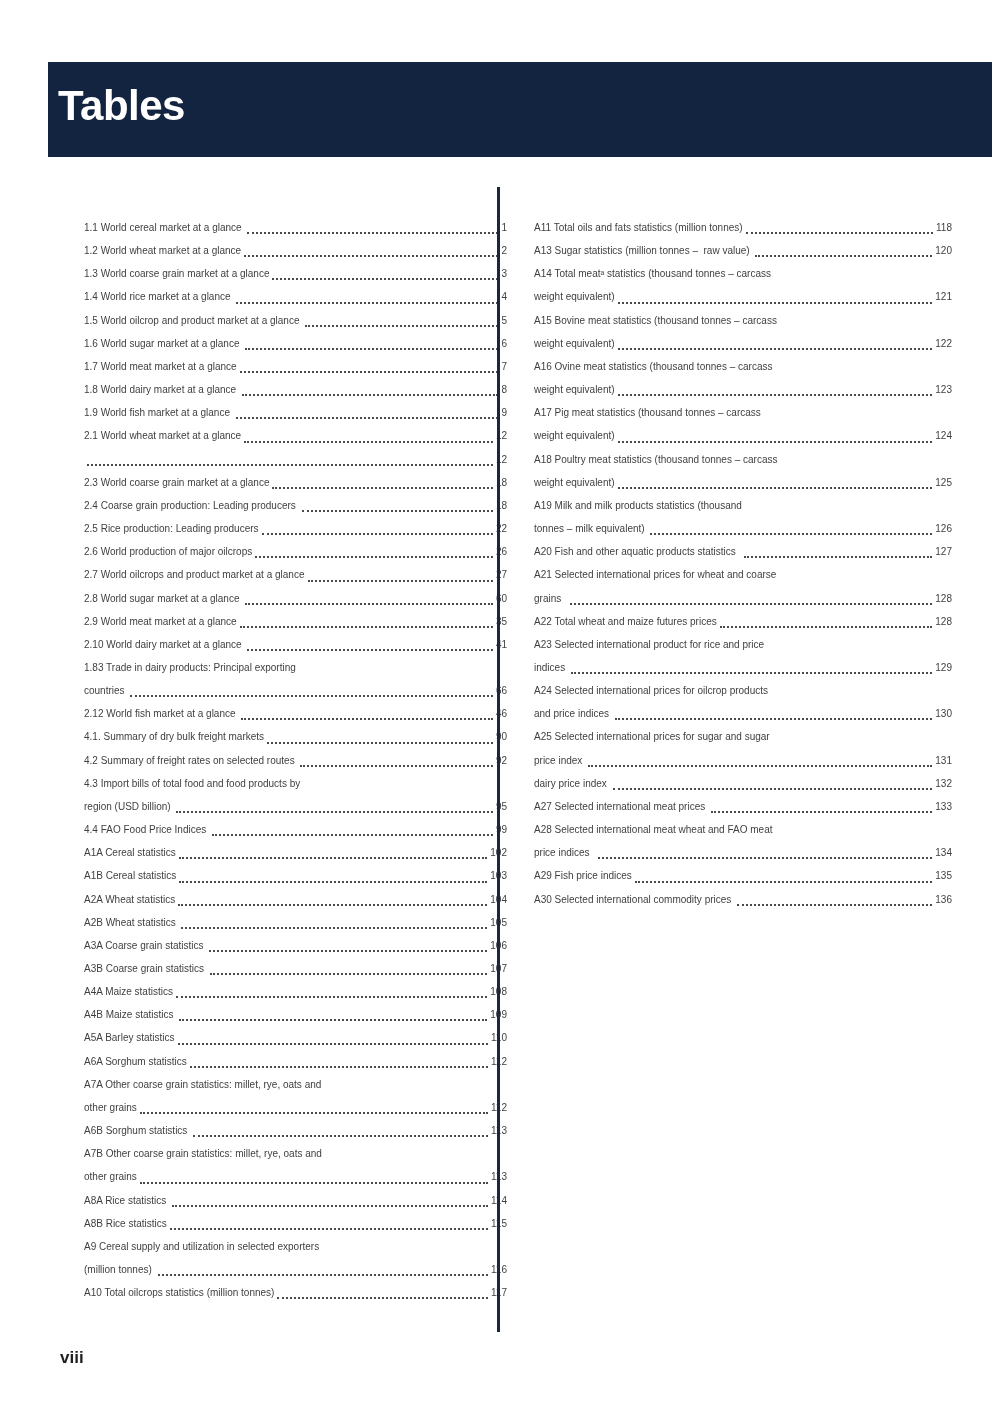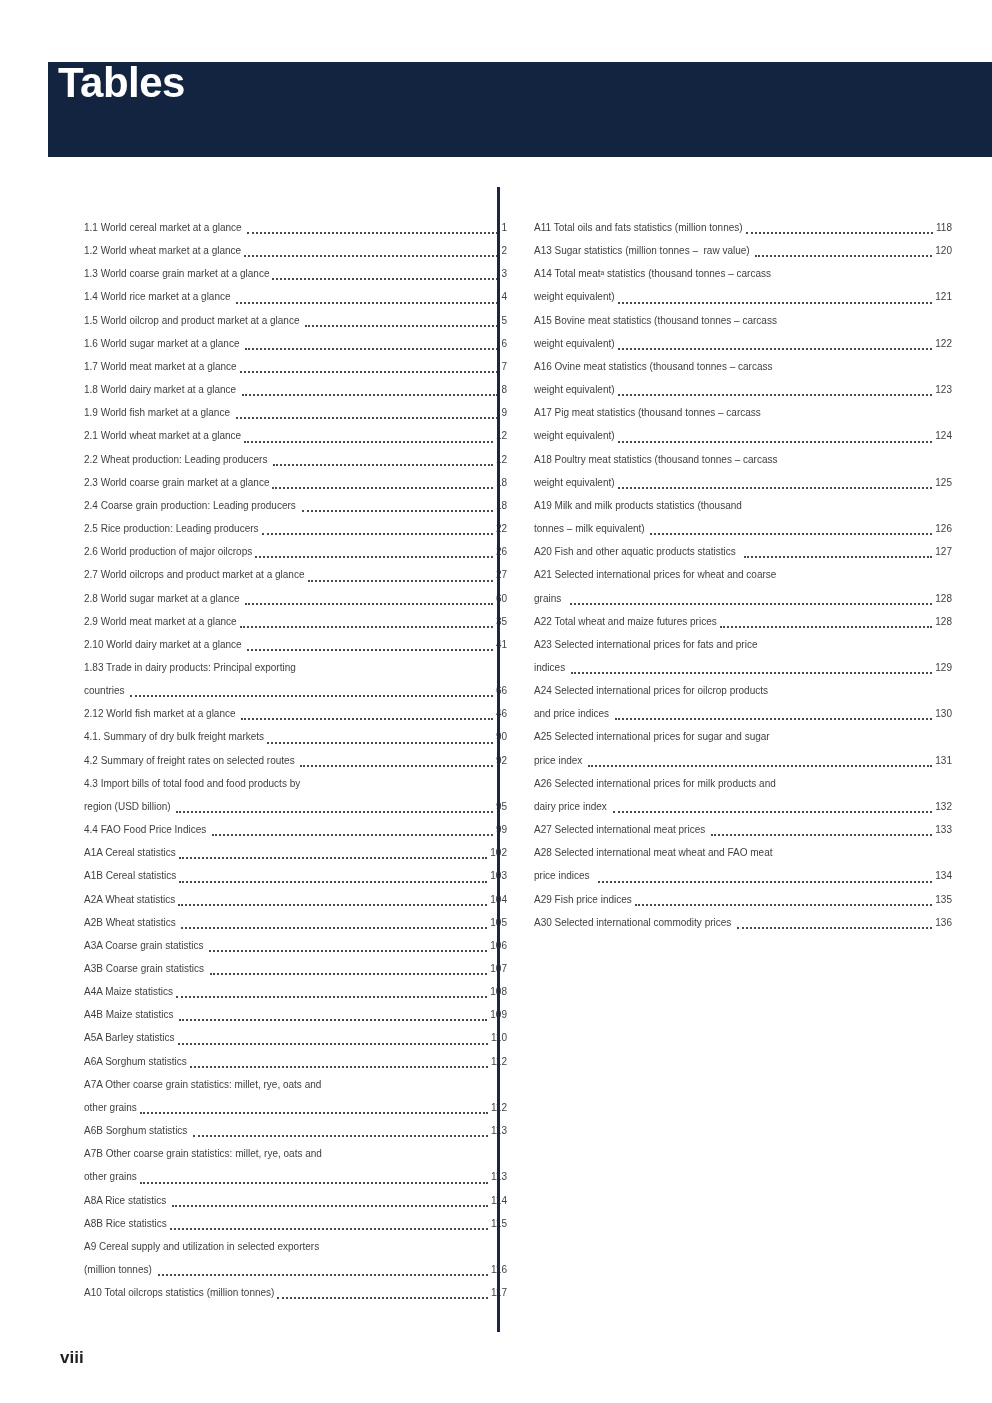--- a/index.html
+++ b/index.html
@@ -13,21 +13,21 @@
     position:relative;
     width:992px;height:1403px;
     background:#ffffff;
     font-family:"Liberation Sans","DejaVu Sans",sans-serif;
     overflow:hidden;
   }
   .header-band{
     position:absolute;
     left:48px;top:62px;right:0;height:95px;
     background:var(--header-bg);
-    display:flex;align-items:flex-start;
+    display:flex;align-items:center;
   }
   .header-band h1{
     color:#ffffff;
     font-size:42px;
     font-weight:bold;
     letter-spacing:-0.5px;
     padding:0 0 8px 10px;
     line-height:1;
   }
   .col{
@@ -98,21 +98,21 @@
       <div class="entry">
         <div class="line"><span class="t">1.8 World dairy market at a glance </span><span class="dots"></span><span class="pg">8</span></div>
       </div>
       <div class="entry">
         <div class="line"><span class="t">1.9 World fish market at a glance </span><span class="dots"></span><span class="pg">9</span></div>
       </div>
       <div class="entry">
         <div class="line"><span class="t">2.1 World wheat market at a glance</span><span class="dots"></span><span class="pg">12</span></div>
       </div>
       <div class="entry">
-        <div class="line"><span class="t">2.2 Wheat production: Leading producers </span><span class="dots"></span><span class="pg">12</span></div>
+        <div class="line"><span class="dots"></span><span class="pg">12</span></div>
       </div>
       <div class="entry">
         <div class="line"><span class="t">2.3 World coarse grain market at a glance</span><span class="dots"></span><span class="pg">18</span></div>
       </div>
       <div class="entry">
         <div class="line"><span class="t">2.4 Coarse grain production: Leading producers </span><span class="dots"></span><span class="pg">18</span></div>
       </div>
       <div class="entry">
         <div class="line"><span class="t">2.5 Rice production: Leading producers</span><span class="dots"></span><span class="pg">22</span></div>
       </div>
@@ -244,33 +244,32 @@
         <div class="line"><span class="t">A20 Fish and other aquatic products statistics  </span><span class="dots"></span><span class="pg">127</span></div>
       </div>
       <div class="entry">
         <div class="line"><span class="t">A21 Selected international prices for wheat and coarse</span></div>
         <div class="line"><span class="t">grains  </span><span class="dots"></span><span class="pg">128</span></div>
       </div>
       <div class="entry">
         <div class="line"><span class="t">A22 Total wheat and maize futures prices</span><span class="dots"></span><span class="pg">128</span></div>
       </div>
       <div class="entry">
-        <div class="line"><span class="t">A23 Selected international prices for fats and price</span></div>
+        <div class="line"><span class="t">A23 Selected international product for rice and price</span></div>
         <div class="line"><span class="t">indices </span><span class="dots"></span><span class="pg">129</span></div>
       </div>
       <div class="entry">
         <div class="line"><span class="t">A24 Selected international prices for oilcrop products</span></div>
         <div class="line"><span class="t">and price indices </span><span class="dots"></span><span class="pg">130</span></div>
       </div>
       <div class="entry">
         <div class="line"><span class="t">A25 Selected international prices for sugar and sugar</span></div>
         <div class="line"><span class="t">price index </span><span class="dots"></span><span class="pg">131</span></div>
       </div>
       <div class="entry">
-        <div class="line"><span class="t">A26 Selected international prices for milk products and</span></div>
         <div class="line"><span class="t">dairy price index </span><span class="dots"></span><span class="pg">132</span></div>
       </div>
       <div class="entry">
         <div class="line"><span class="t">A27 Selected international meat prices </span><span class="dots"></span><span class="pg">133</span></div>
       </div>
       <div class="entry">
         <div class="line"><span class="t">A28 Selected international meat wheat and FAO meat</span></div>
         <div class="line"><span class="t">price indices  </span><span class="dots"></span><span class="pg">134</span></div>
       </div>
       <div class="entry">

